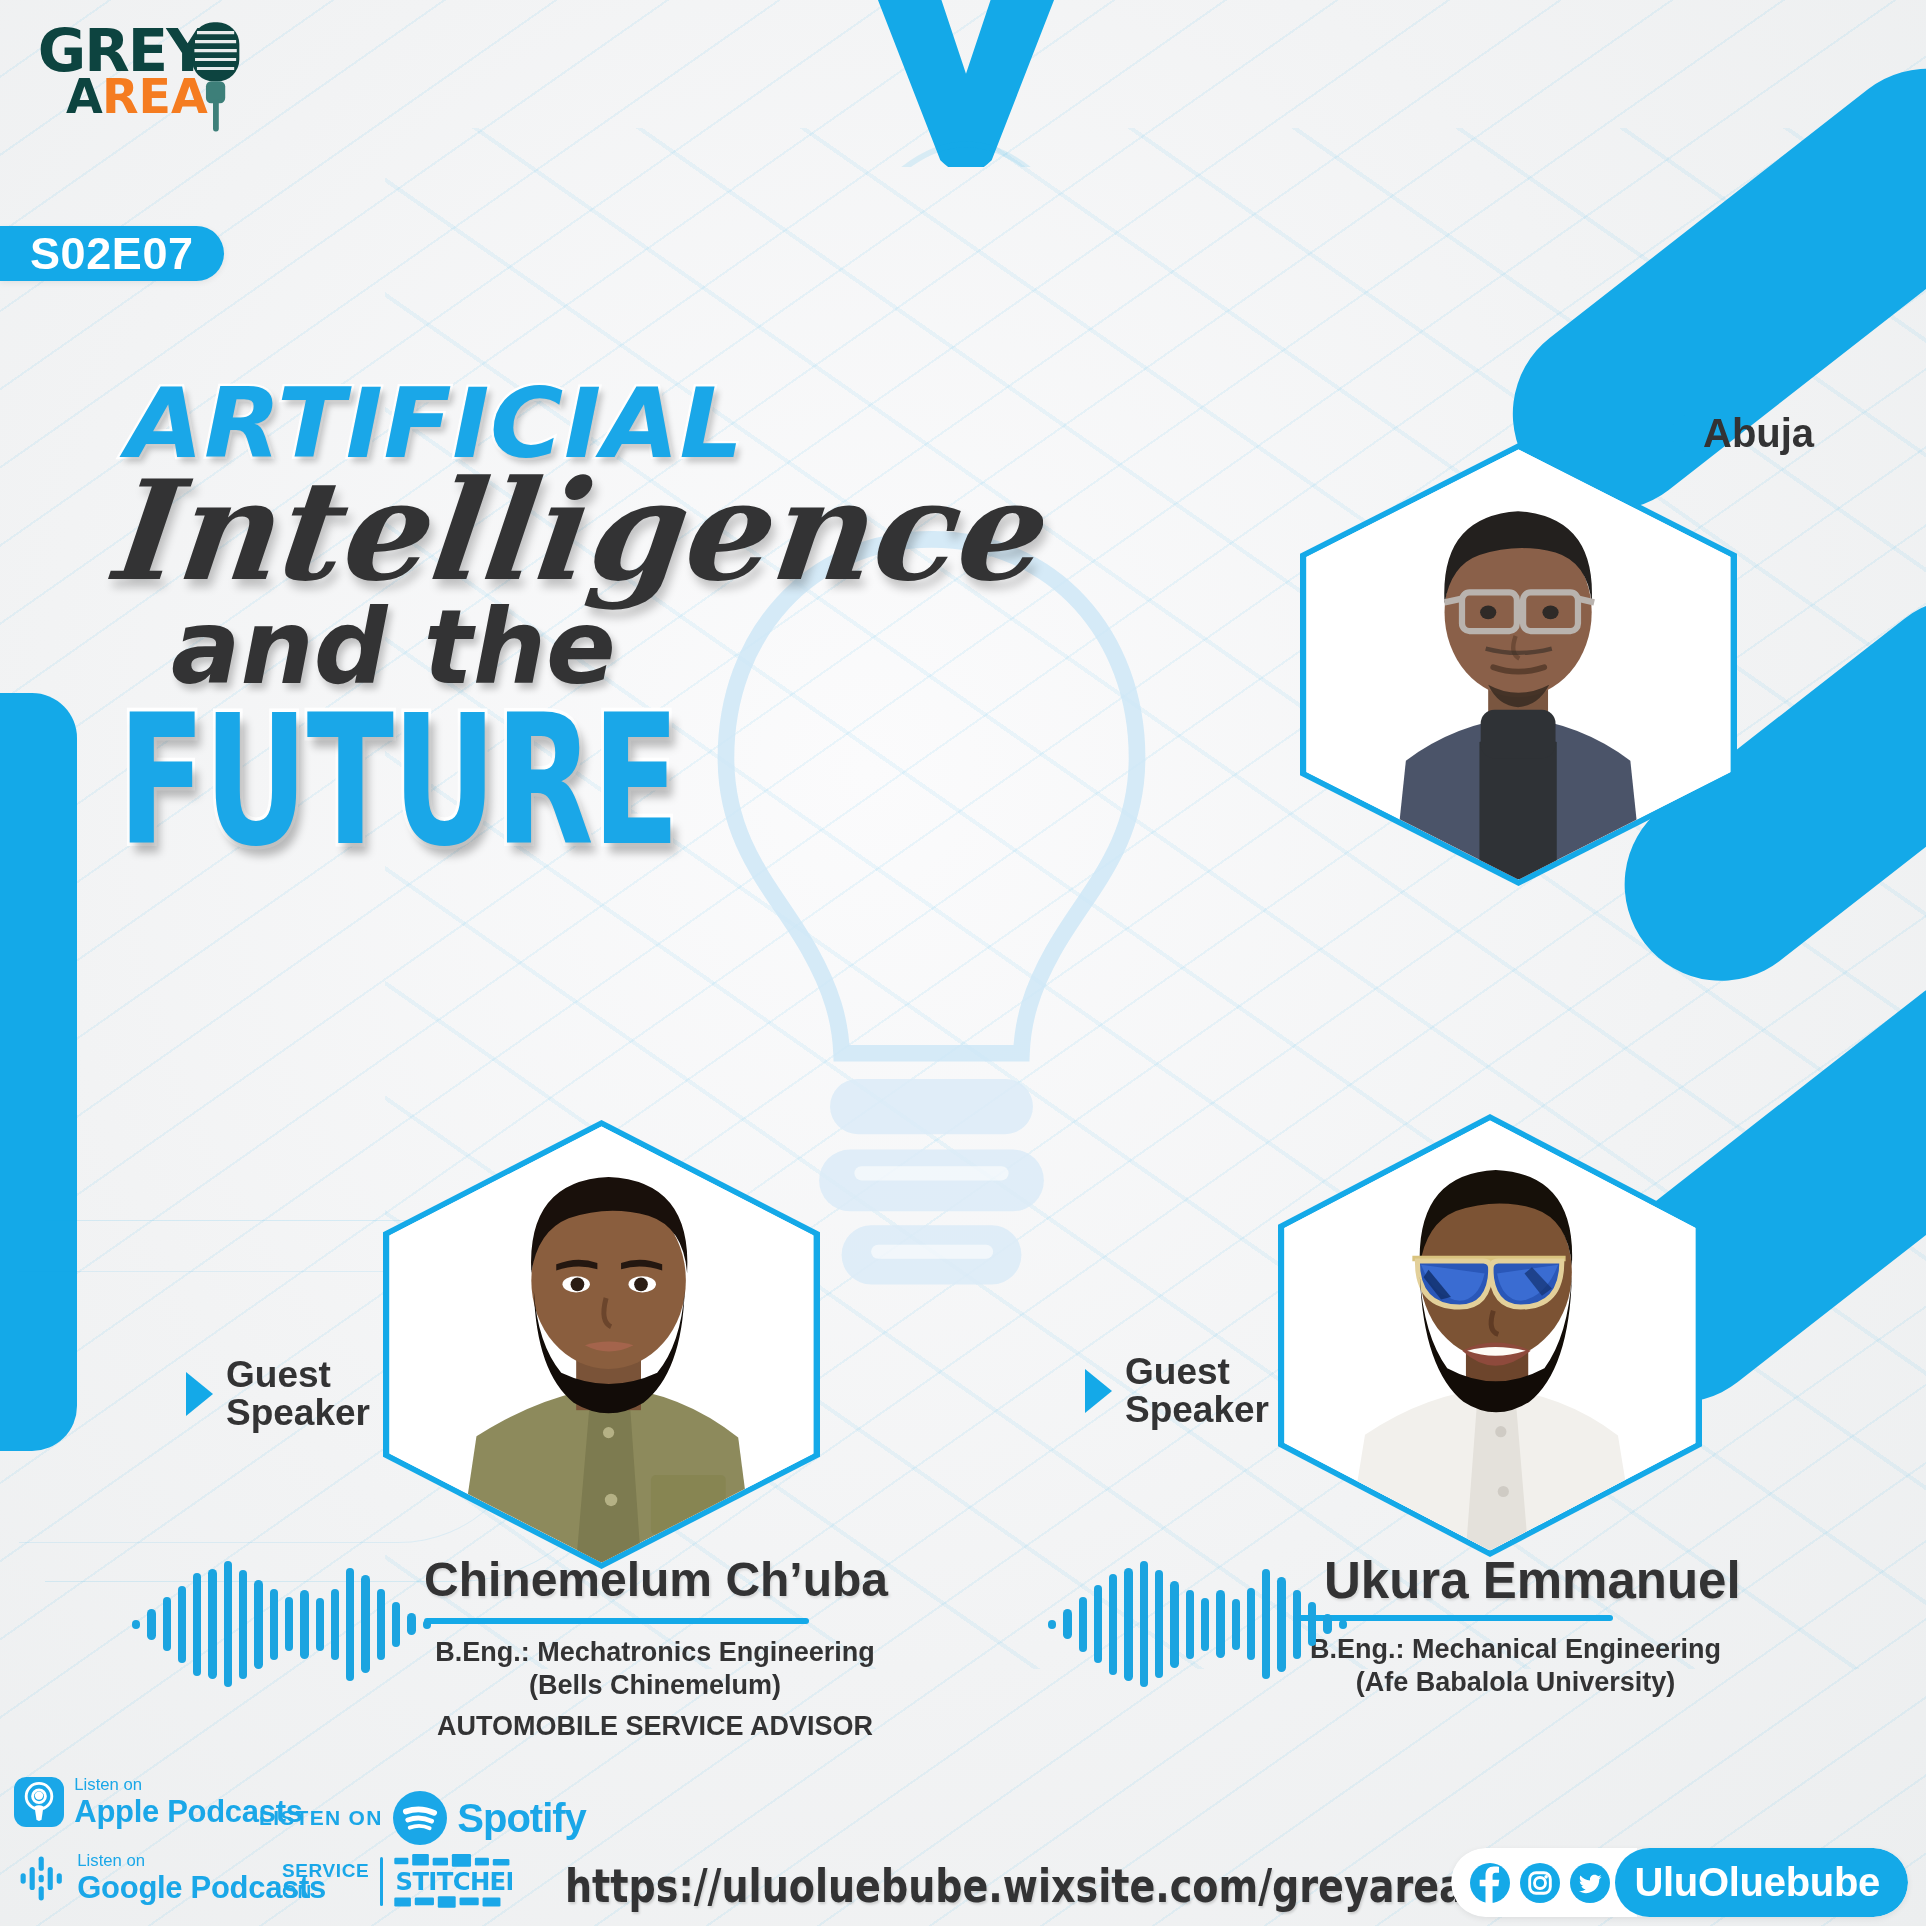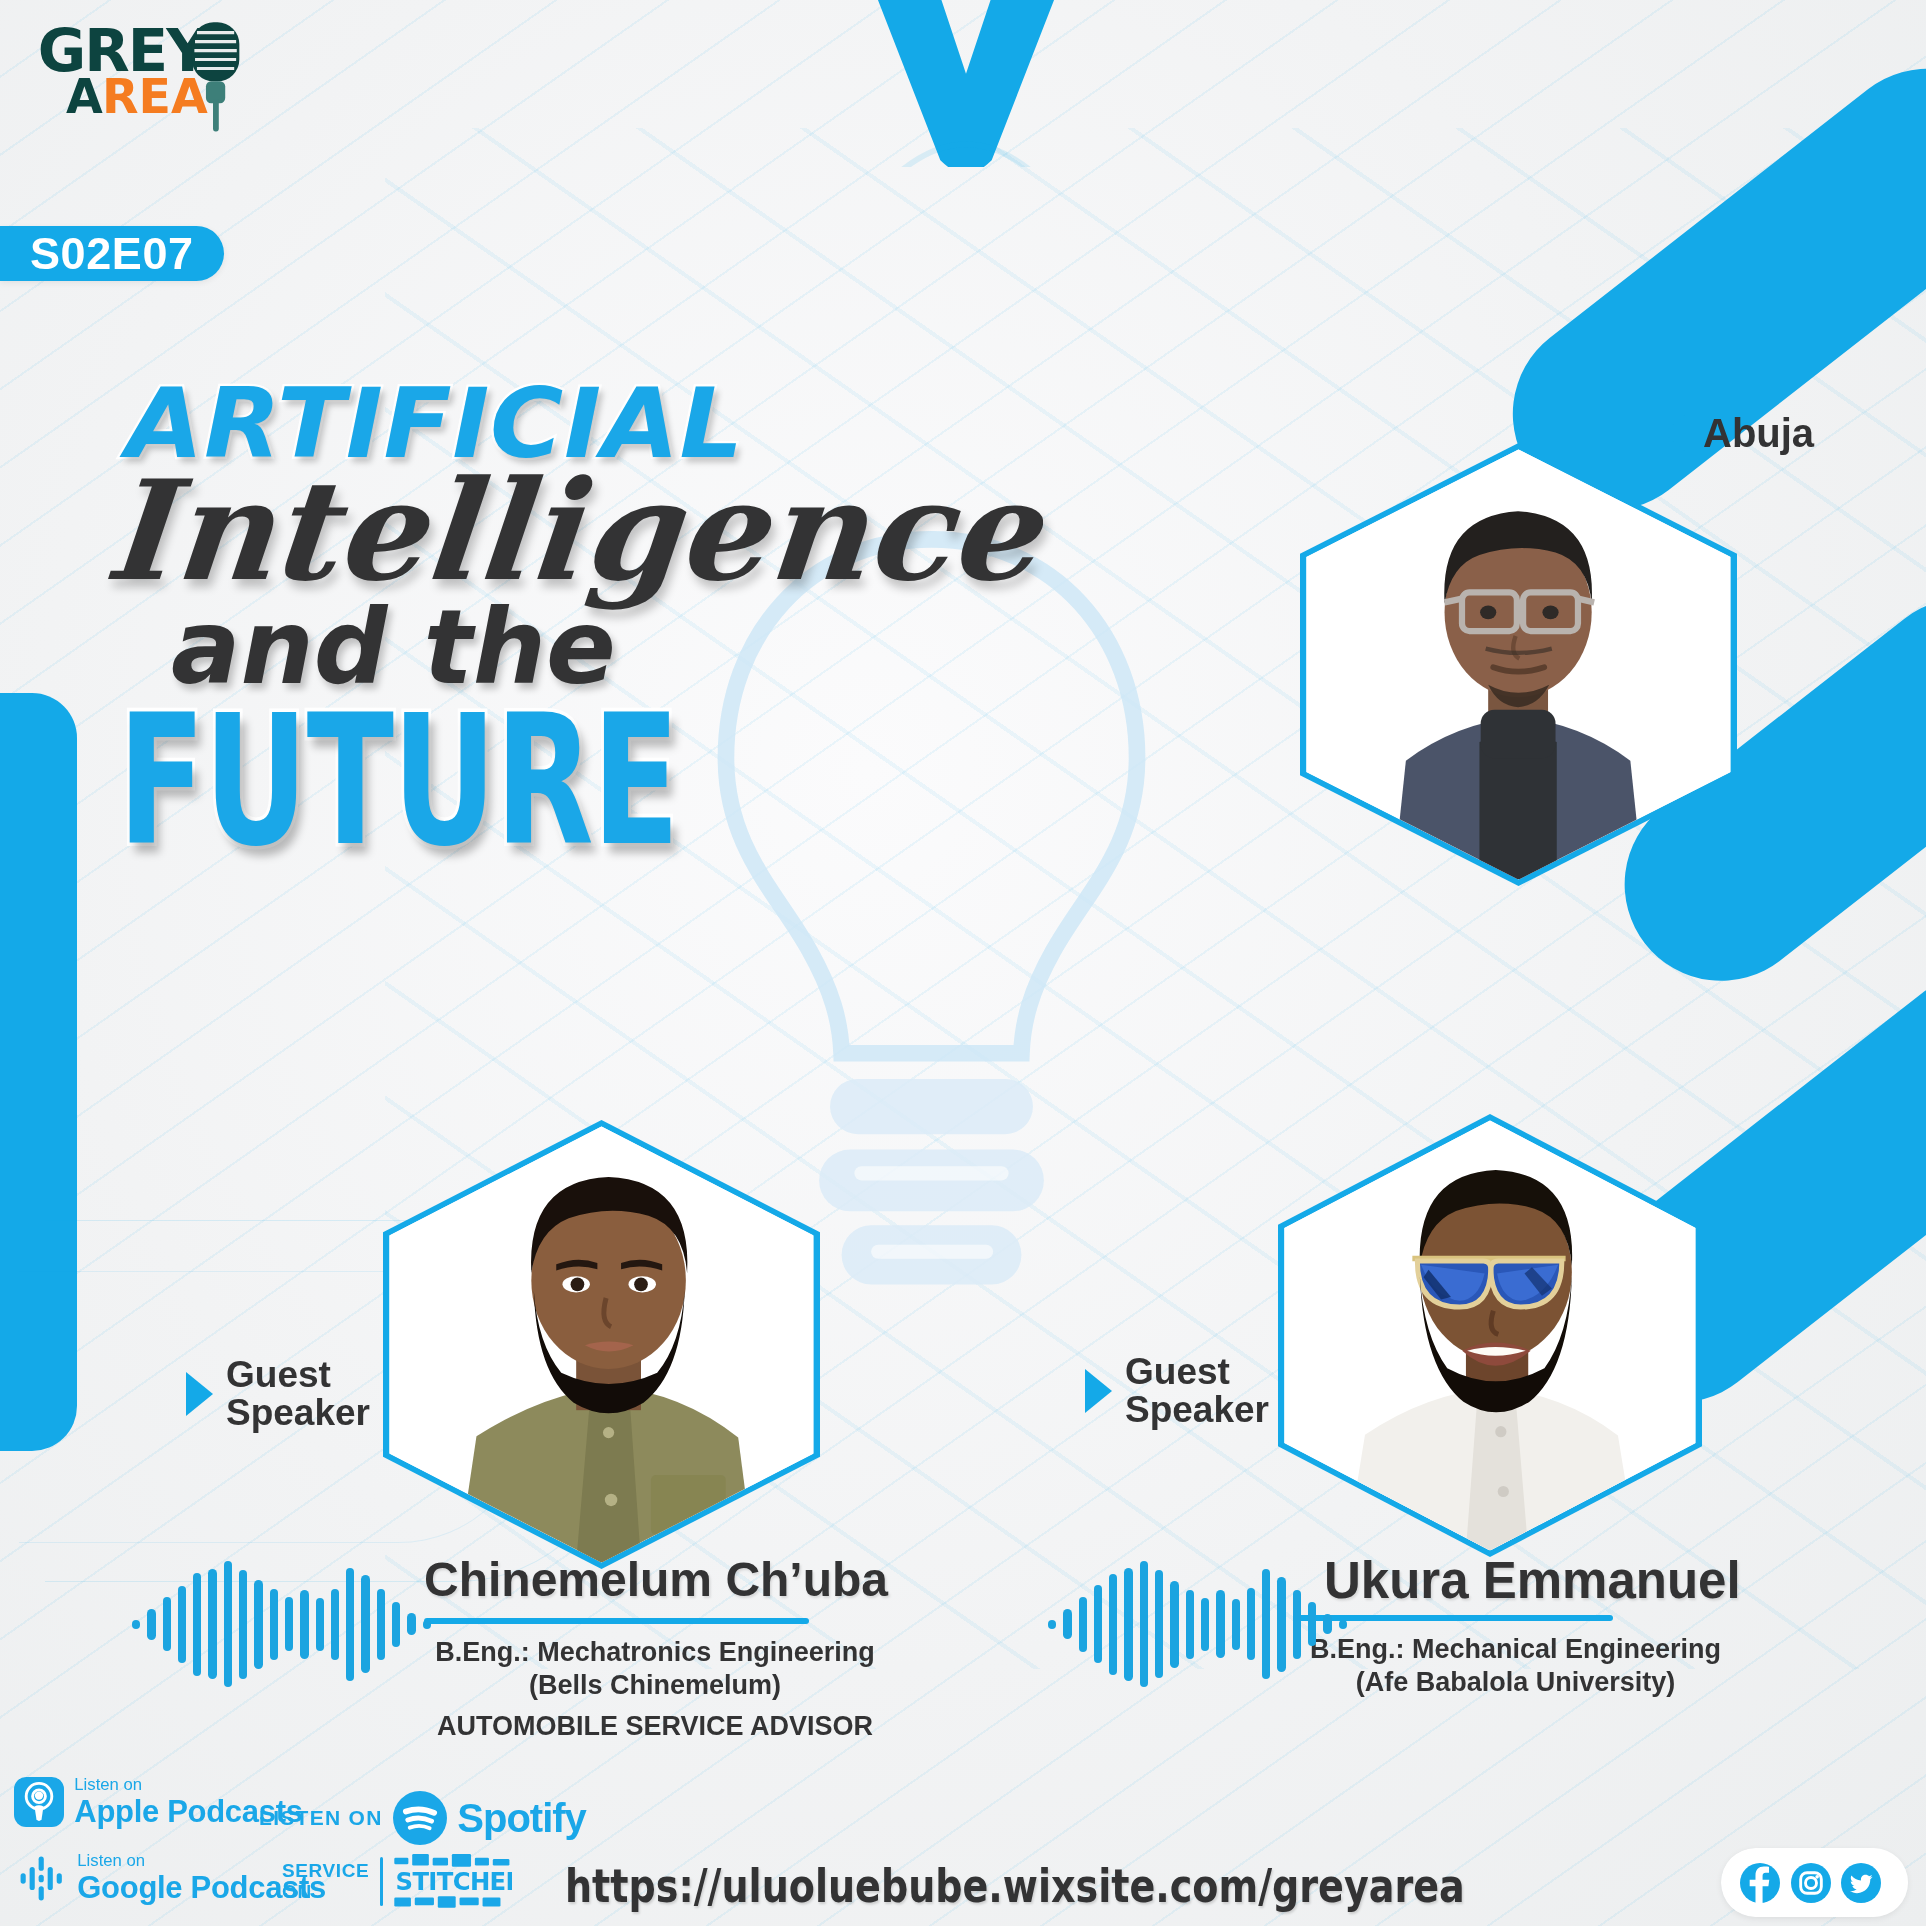--- a/index.html
+++ b/index.html
@@ -583,16 +583,19 @@
       </svg>
       <svg class="sicon" viewBox="0 0 62 62">
         <circle cx="31" cy="31" r="31" fill="#14a9e8"></circle>
         <path d="M49,21.5c-1.3,0.6-2.7,1-4.2,1.2c1.5-0.9,2.7-2.3,3.2-4c-1.4,0.8-3,1.4-4.6,1.8c-1.3-1.4-3.2-2.3-5.3-2.3
                  c-4,0-7.2,3.2-7.2,7.2c0,0.6,0.1,1.1,0.2,1.6c-6-0.3-11.3-3.2-14.9-7.5c-0.6,1.1-1,2.3-1,3.6c0,2.5,1.3,4.7,3.2,6
                  c-1.2,0-2.3-0.4-3.3-0.9c0,0,0,0.1,0,0.1c0,3.5,2.5,6.4,5.8,7.1c-0.6,0.2-1.2,0.2-1.9,0.2c-0.5,0-0.9,0-1.4-0.1
                  c0.9,2.9,3.6,5,6.7,5c-2.5,1.9-5.6,3.1-8.9,3.1c-0.6,0-1.2,0-1.7-0.1c3.2,2,7,3.2,11.1,3.2c13.3,0,20.6-11,20.6-20.6
                  c0-0.3,0-0.6,0-0.9C46.8,24.2,48,22.9,49,21.5z" fill="#fff"></path>
       </svg>
     </div>
+    <div class="social-right">
+      <span>UluOluebube</span>
+    </div>
   </div>
 
 </div>
 
 
 </body></html>

